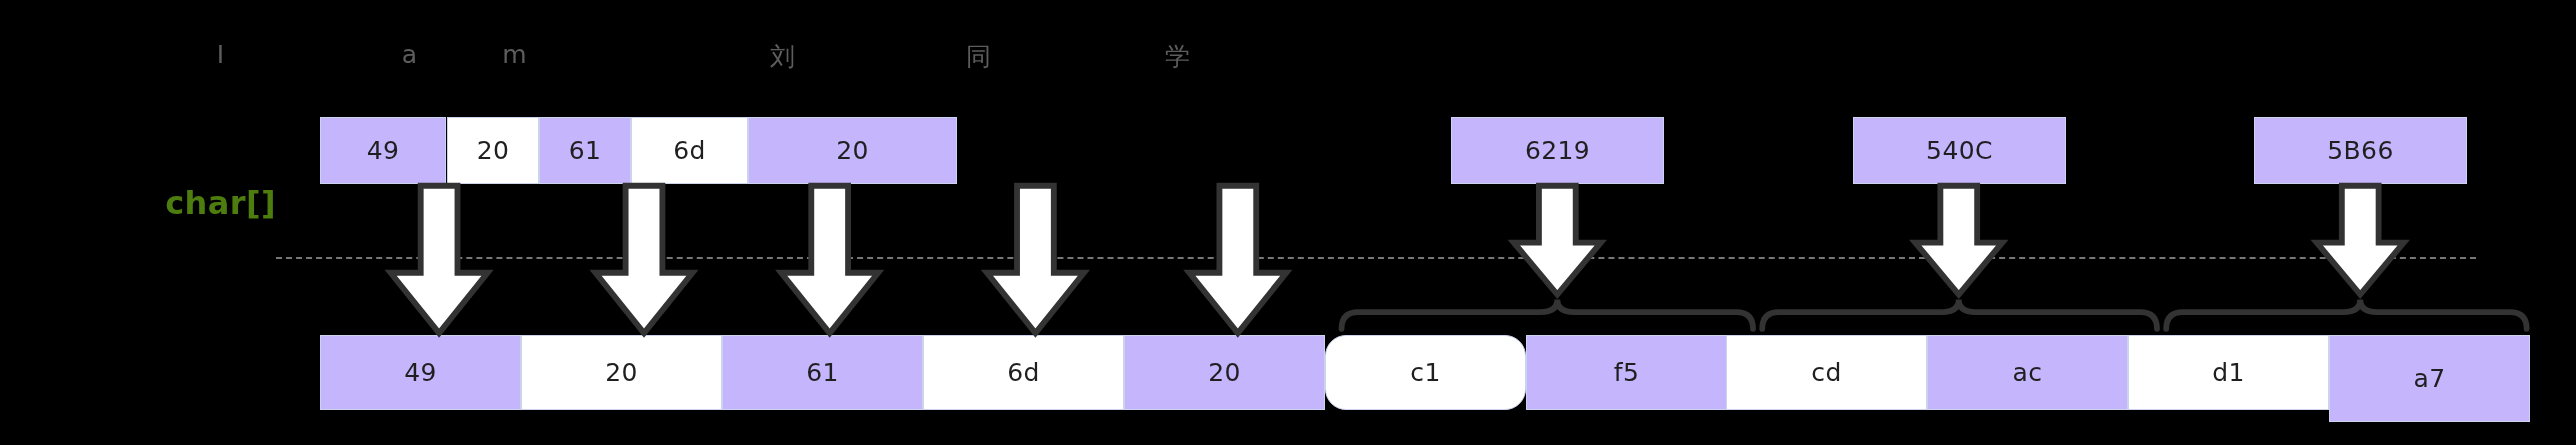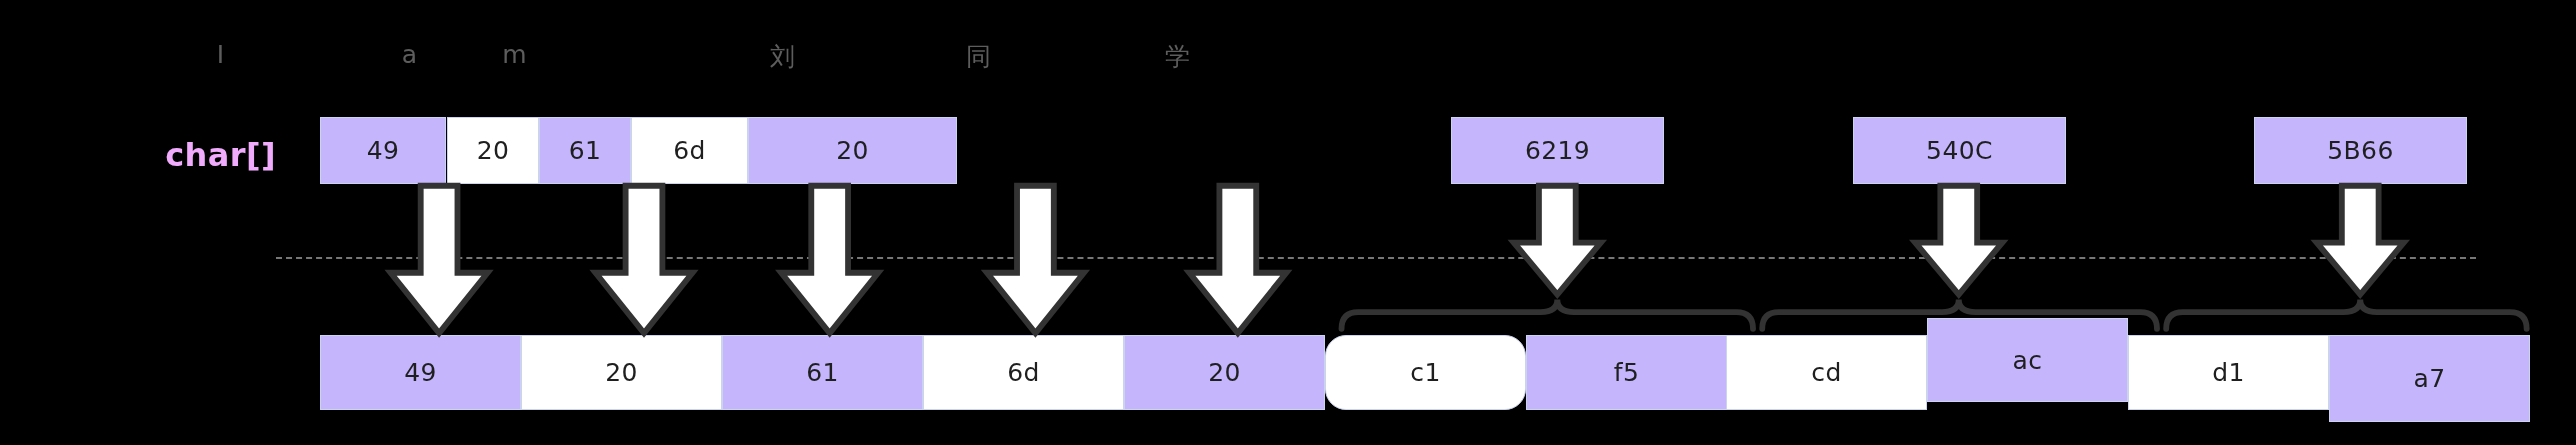--- a/index.html
+++ b/index.html
@@ -1,19 +1,19 @@
 <!DOCTYPE html>
 <html style="font-size:13.4px"><head>
 <meta charset="utf-8">
 <style>
   html,body{margin:0;padding:0;background:#000;}
   body{width:2576px;height:446px;font-family:"DejaVu Sans","Liberation Sans",sans-serif;overflow:hidden;}
   #stage{position:relative;width:2576px;height:446px;background:#000;}
 
-  .row-label{position:absolute;color:#f0abfc;font-size:32px;font-weight:700;text-align:right;letter-spacing:0.4px;}
+  .row-label{position:absolute;color:#4d7c0f;font-size:32px;font-weight:700;text-align:right;letter-spacing:0.4px;margin-top:48px;}
   #char-label{left:50px;top:136px;width:226px;}
   #byte-label{left:50px;top:354px;width:226px;}
 
   .enc-label{position:absolute;left:50px;top:239px;width:226px;text-align:right;color:#5a5a5a;font-size:18.4px;}
 
   .cell{position:absolute;box-sizing:border-box;border:0.8px solid #ccd3ee;
         display:flex;align-items:center;justify-content:center;
         color:#1f1f1f;font-size:25px;letter-spacing:0.4px;}
   .cell.alt{background:#c4b5fd;}
   .cell.plain{background:#ffffff;}
@@ -56,21 +56,21 @@
     </div>
   <div id="byte-row">
       <div class="cell alt" style="left: 320px; top: 335px; width: 201px; height: 75px;">49</div>
       <div class="cell plain" style="left: 521px; top: 335px; width: 201px; height: 75px;">20</div>
       <div class="cell alt" style="left: 722px; top: 335px; width: 201px; height: 75px;">61</div>
       <div class="cell plain" style="left: 923px; top: 335px; width: 201px; height: 75px;">6d</div>
       <div class="cell alt" style="left: 1124px; top: 335px; width: 201px; height: 75px;">20</div>
       <div class="cell plain" style="left: 1325px; top: 335px; width: 201px; height: 75px; border-radius: 21px;">c1</div>
       <div class="cell alt" style="left: 1526px; top: 335px; width: 201px; height: 75px;">f5</div>
       <div class="cell plain" style="left: 1726px; top: 335px; width: 201px; height: 75px;">cd</div>
-      <div class="cell alt" style="left: 1927px; top: 318px; width: 201px; height: 84px;">ac</div>
+      <div class="cell alt" style="left: 1927px; top: 335px; width: 201px; height: 75px;">ac</div>
       <div class="cell plain" style="left: 2128px; top: 335px; width: 201px; height: 75px; text-align: right;">d1</div>
       <div class="cell alt" style="left: 2329px; top: 335px; width: 201px; height: 87px;">a7</div>
     </div>
 
   <svg class="overlay" id="overlay" viewBox="0 0 3080 533">
       <path d="M503,222 L547,222 L547,326 L583,326 L525,398 L467,326 L503,326 Z" fill="#ffffff" stroke="#333333" stroke-width="7" stroke-linejoin="miter"></path>
       <path d="M748,222 L792,222 L792,326 L828,326 L770,398 L712,326 L748,326 Z" fill="#ffffff" stroke="#333333" stroke-width="7" stroke-linejoin="miter"></path>
       <path d="M970,222 L1014,222 L1014,326 L1050,326 L992,398 L934,326 L970,326 Z" fill="#ffffff" stroke="#333333" stroke-width="7" stroke-linejoin="miter"></path>
       <path d="M1216,222 L1260,222 L1260,326 L1296,326 L1238,398 L1180,326 L1216,326 Z" fill="#ffffff" stroke="#333333" stroke-width="7" stroke-linejoin="miter"></path>
       <path d="M1458,222 L1502,222 L1502,326 L1538,326 L1480,398 L1422,326 L1458,326 Z" fill="#ffffff" stroke="#333333" stroke-width="7" stroke-linejoin="miter"></path>

